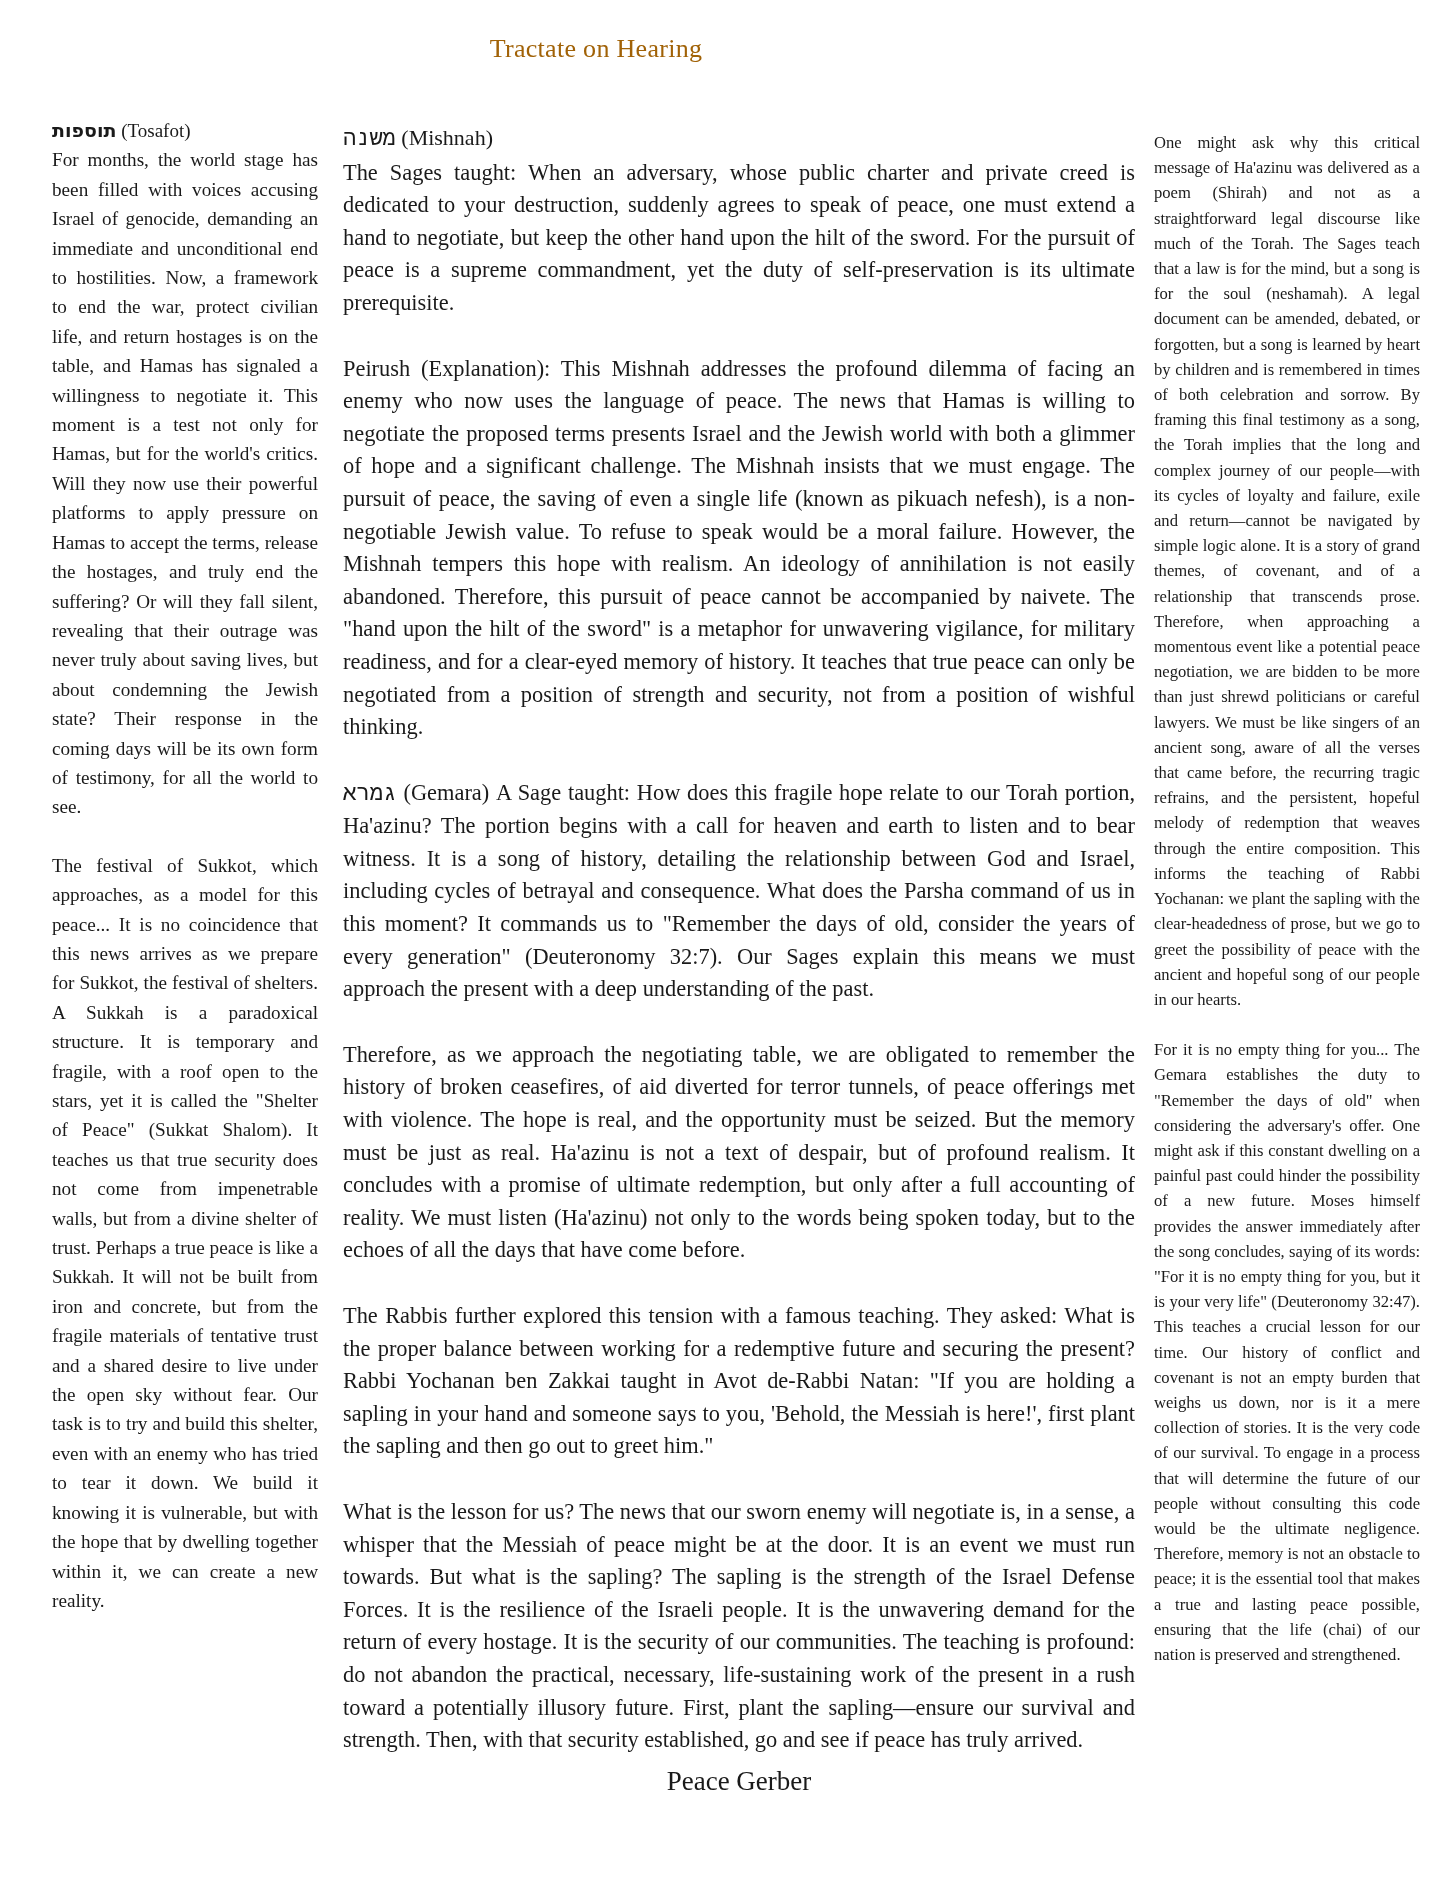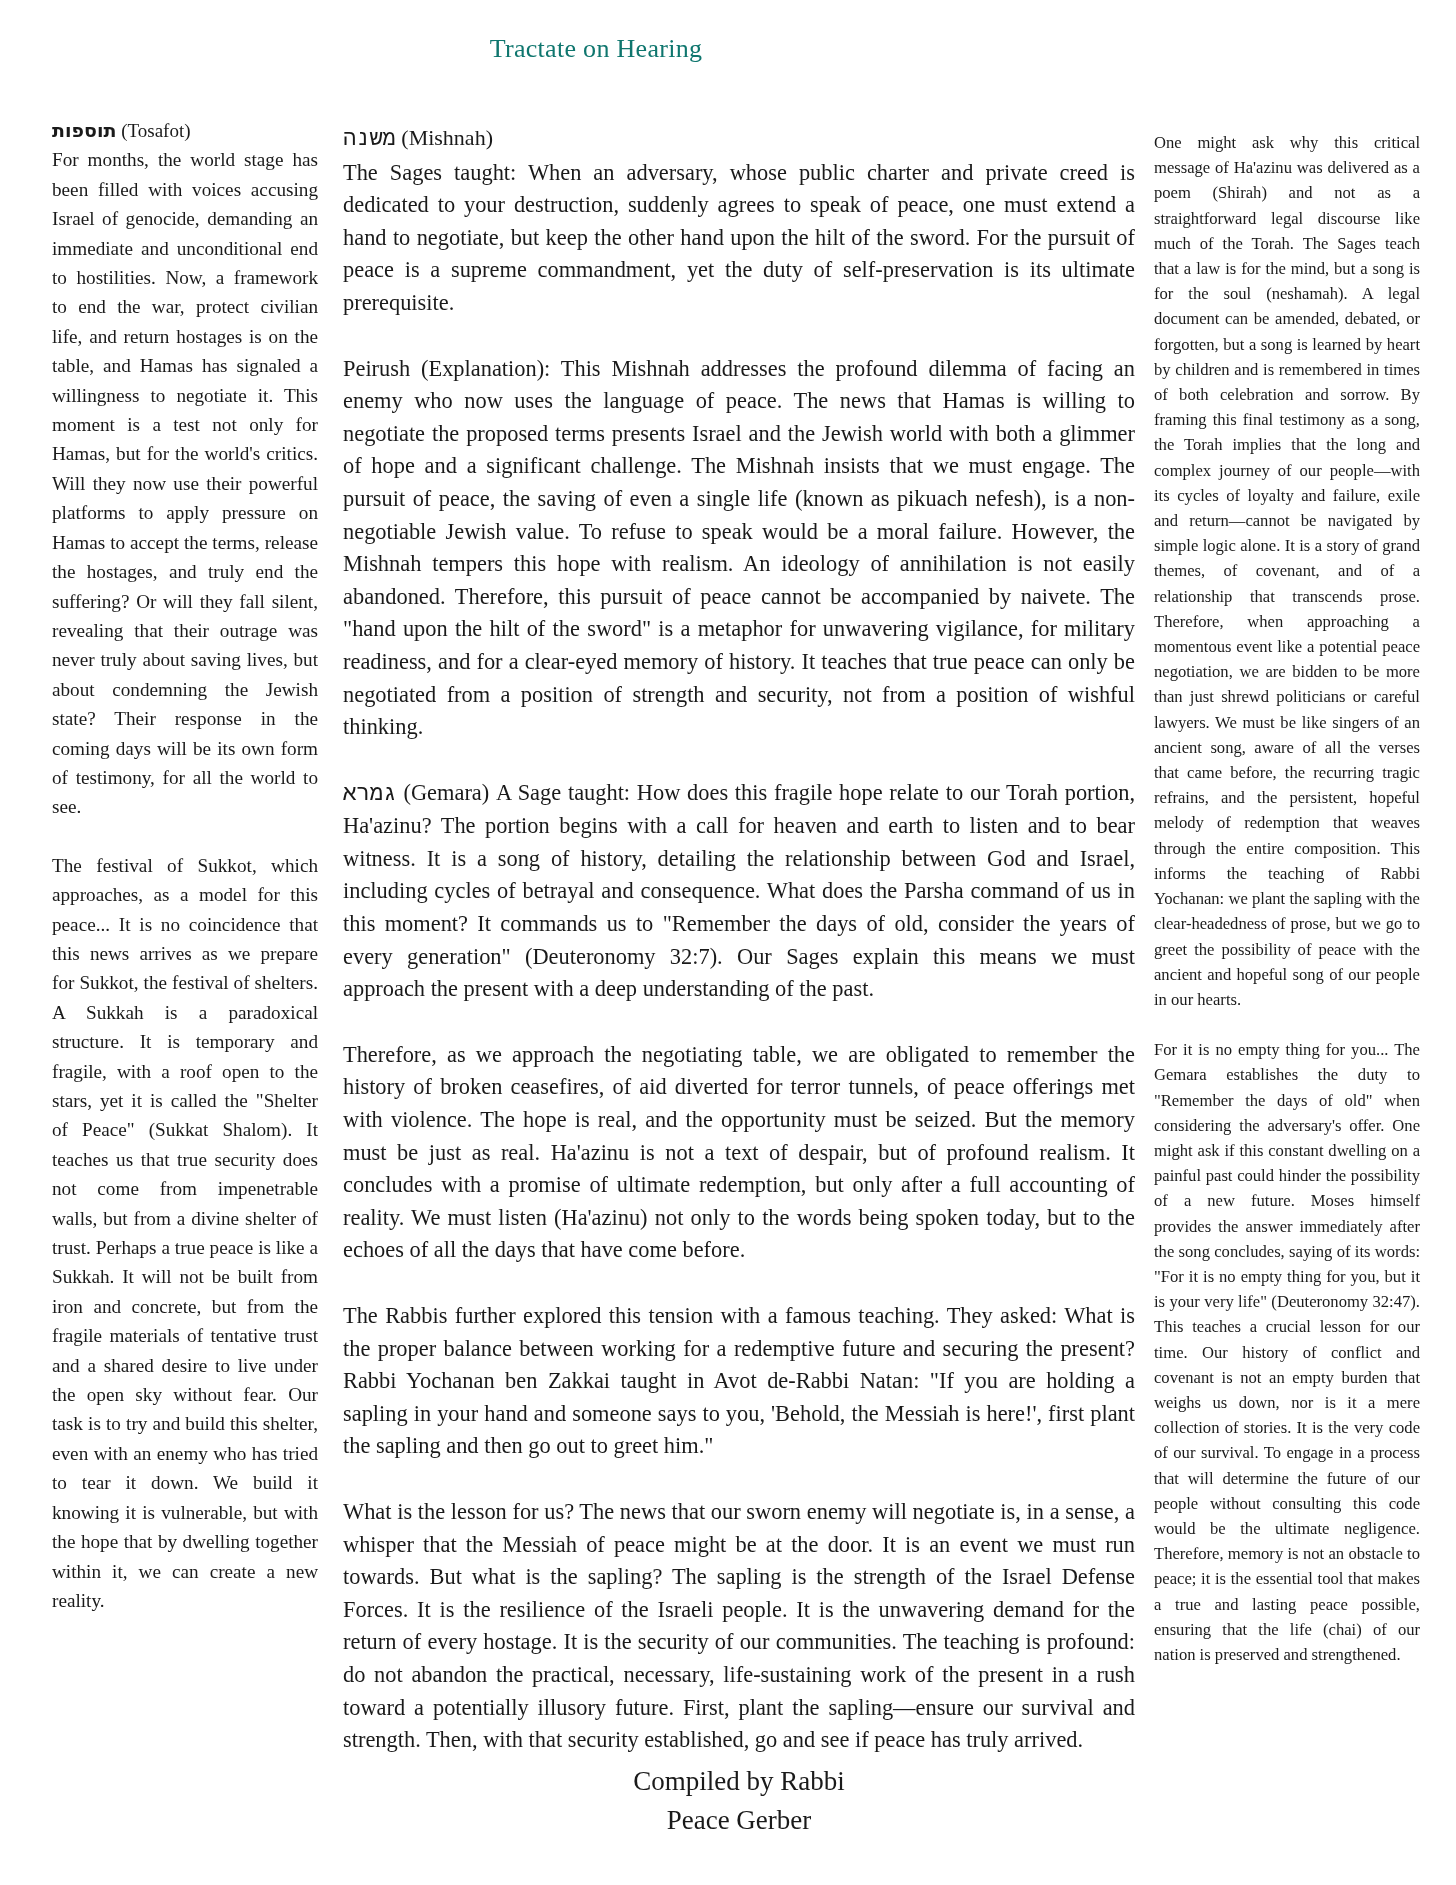--- a/index.html
+++ b/index.html
@@ -3,21 +3,21 @@
 <meta charset="utf-8">
 <style>
   html, body { margin: 0; padding: 0; background: #ffffff; }
   body {
     width: 1456px; height: 1885px; position: relative; overflow: hidden;
     font-family: "DejaVu Serif", "Liberation Serif", serif;
     color: #1a1a1a;
   }
   .page-title {
     position: absolute; top: 34px; left: 0; width: 1192px;
-    text-align: center; font-size: 26px; color: #0f766e;
+    text-align: center; font-size: 26px; color: #a16207;
     font-family: "Liberation Serif", serif; letter-spacing: 0.3px;
   }
   .col { position: absolute; text-align: justify; font-family: "Liberation Serif", serif; }
   .left-col { left: 52px; top: 116px; width: 266px; font-size: 19.2px; line-height: 29.4px; }
   .main-col { left: 343px; top: 122px; width: 792px; font-size: 22.4px; line-height: 32.6px; }
   .right-col { left: 1154px; top: 130px; width: 266px; font-size: 16.6px; line-height: 25.2px; }
   .col p { margin: 0; }
   .heading-line { font-size: 19px; }
   .heb { font-family: "DejaVu Sans", sans-serif; font-weight: bold; }
   .heb-light { font-family: Liberation Mono, monospace; font-weight: normal; }
@@ -65,15 +65,14 @@
   <p>What is the lesson for us? The news that our sworn enemy will negotiate is, in a sense, a whisper that the Messiah of peace might be at the door. It is an event we must run towards. But what is the sapling? The sapling is the strength of the Israel Defense Forces. It is the resilience of the Israeli people. It is the unwavering demand for the return of every hostage. It is the security of our communities. The teaching is profound: do not abandon the practical, necessary, life-sustaining work of the present in a rush toward a potentially illusory future. First, plant the sapling—ensure our survival and strength. Then, with that security established, go and see if peace has truly arrived.</p>
 </div>
 
 <div class="col right-col">
   <p><span class="bold">One might ask why this critical message of Ha'azinu was delivered as a poem</span><span> (Shirah) and not as a straightforward legal discourse like much of the Torah. The Sages teach that a law is for the mind, but a song is for the soul (neshamah). A legal document can be amended, debated, or forgotten, but a song is learned by heart by children and is remembered in times of both celebration and sorrow. By framing this final testimony as a song, the Torah implies that the long and complex journey of our people—with its cycles of loyalty and failure, exile and return—cannot be navigated by simple logic alone. It is a story of grand themes, of covenant, and of a relationship that transcends prose. Therefore, when approaching a momentous event like a potential peace negotiation, we are bidden to be more than just shrewd politicians or careful lawyers. We must be like singers of an ancient song, aware of all the verses that came before, the recurring tragic refrains, and the persistent, hopeful melody of redemption that weaves through the entire composition. This informs the teaching of Rabbi Yochanan: we plant the sapling with the clear-headedness of prose, but we go to greet the possibility of peace with the ancient and hopeful song of our people in our hearts.</span></p>
   <div class="gap-right"></div>
   <p><span class="bold">For it is no empty thing for you...</span><span> The Gemara establishes the duty to "Remember the days of old" when considering the adversary's offer. One might ask if this constant dwelling on a painful past could hinder the possibility of a new future. Moses himself provides the answer immediately after the song concludes, saying of its words: "For it is no empty thing for you, but it is your very life" (Deuteronomy 32:47). This teaches a crucial lesson for our time. Our history of conflict and covenant is not an empty burden that weighs us down, nor is it a mere collection of stories. It is the very code of our survival. To engage in a process that will determine the future of our people without consulting this code would be the ultimate negligence. Therefore, memory is not an obstacle to peace; it is the essential tool that makes a true and lasting peace possible, ensuring that the life (chai) of our nation is preserved and strengthened.</span></p>
 </div>
 
 <div class="footer">
-  <div>Compiled by Rabbi</div>
   <div>Peace Gerber</div>
 </div>
 
 </body></html>

